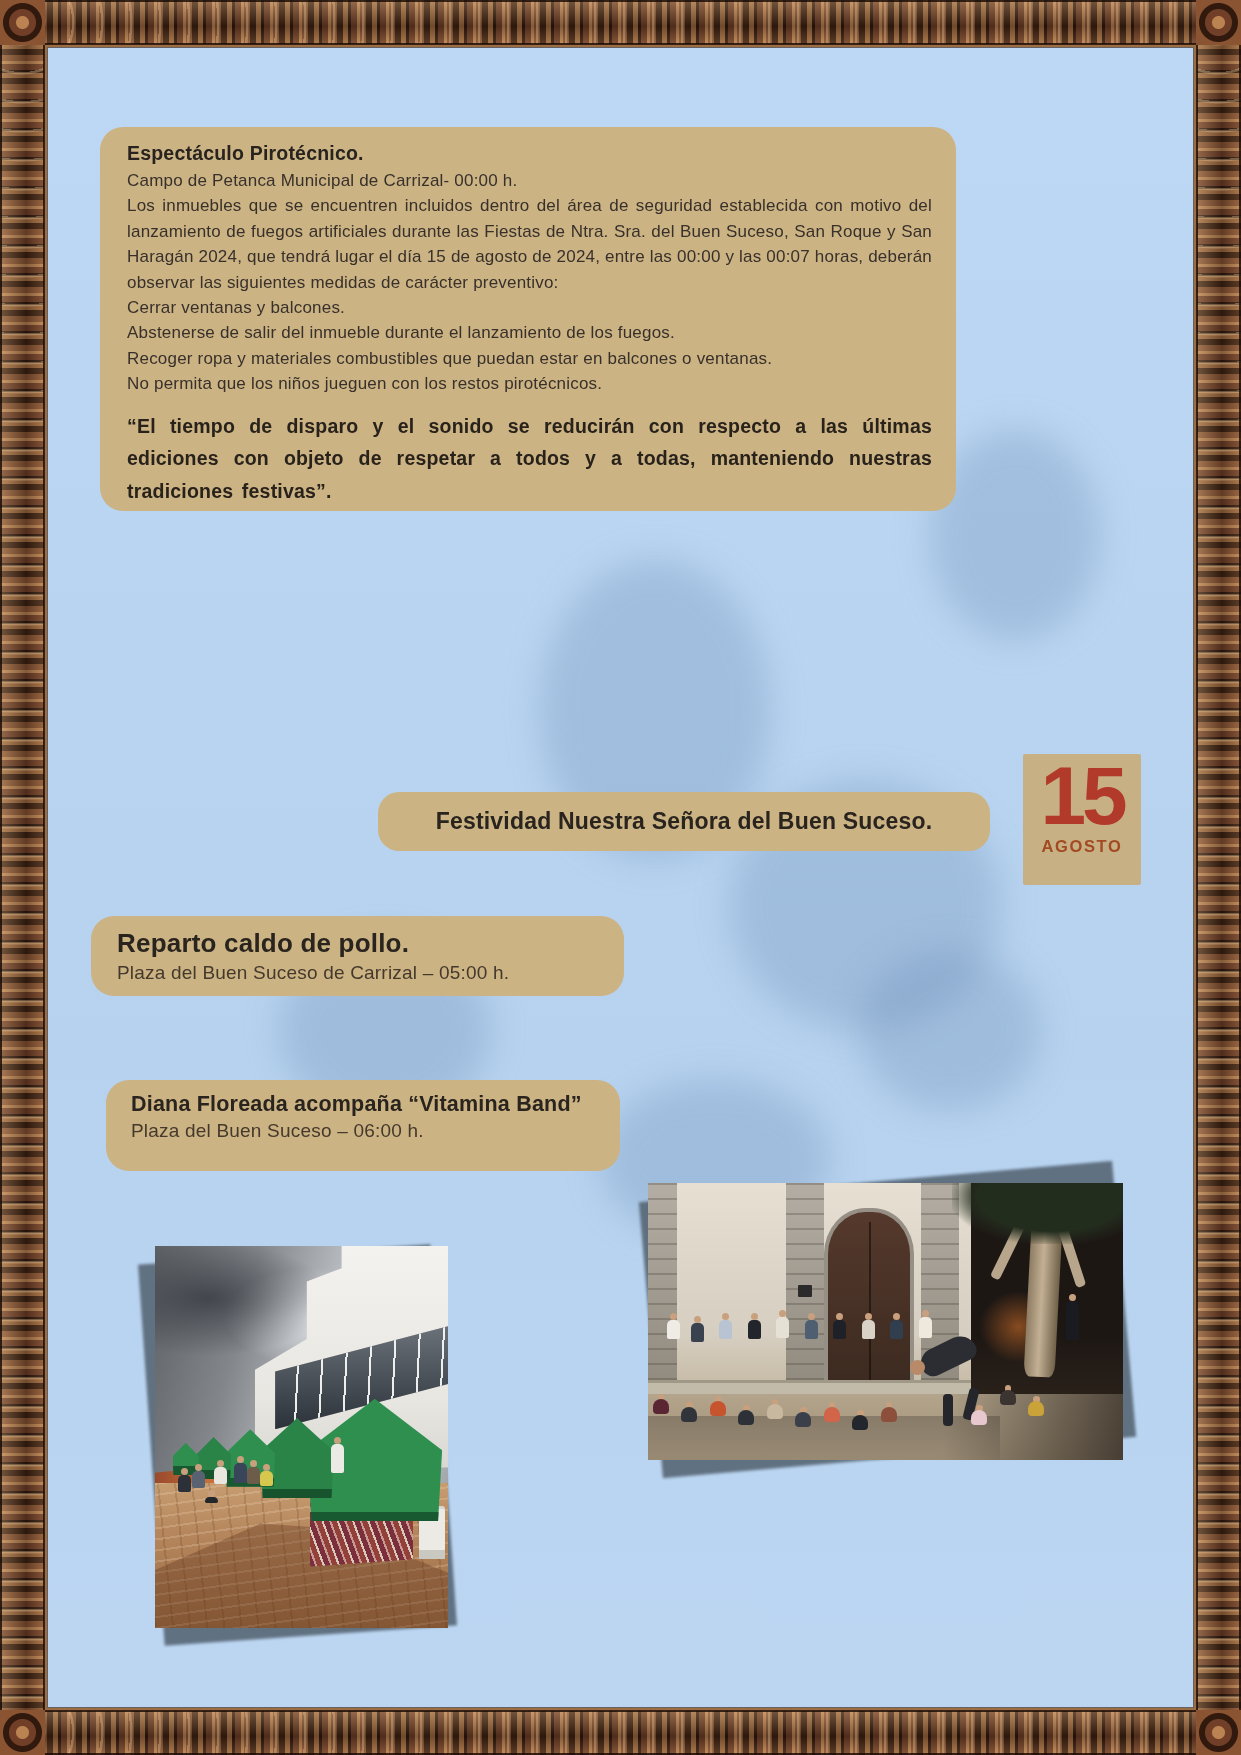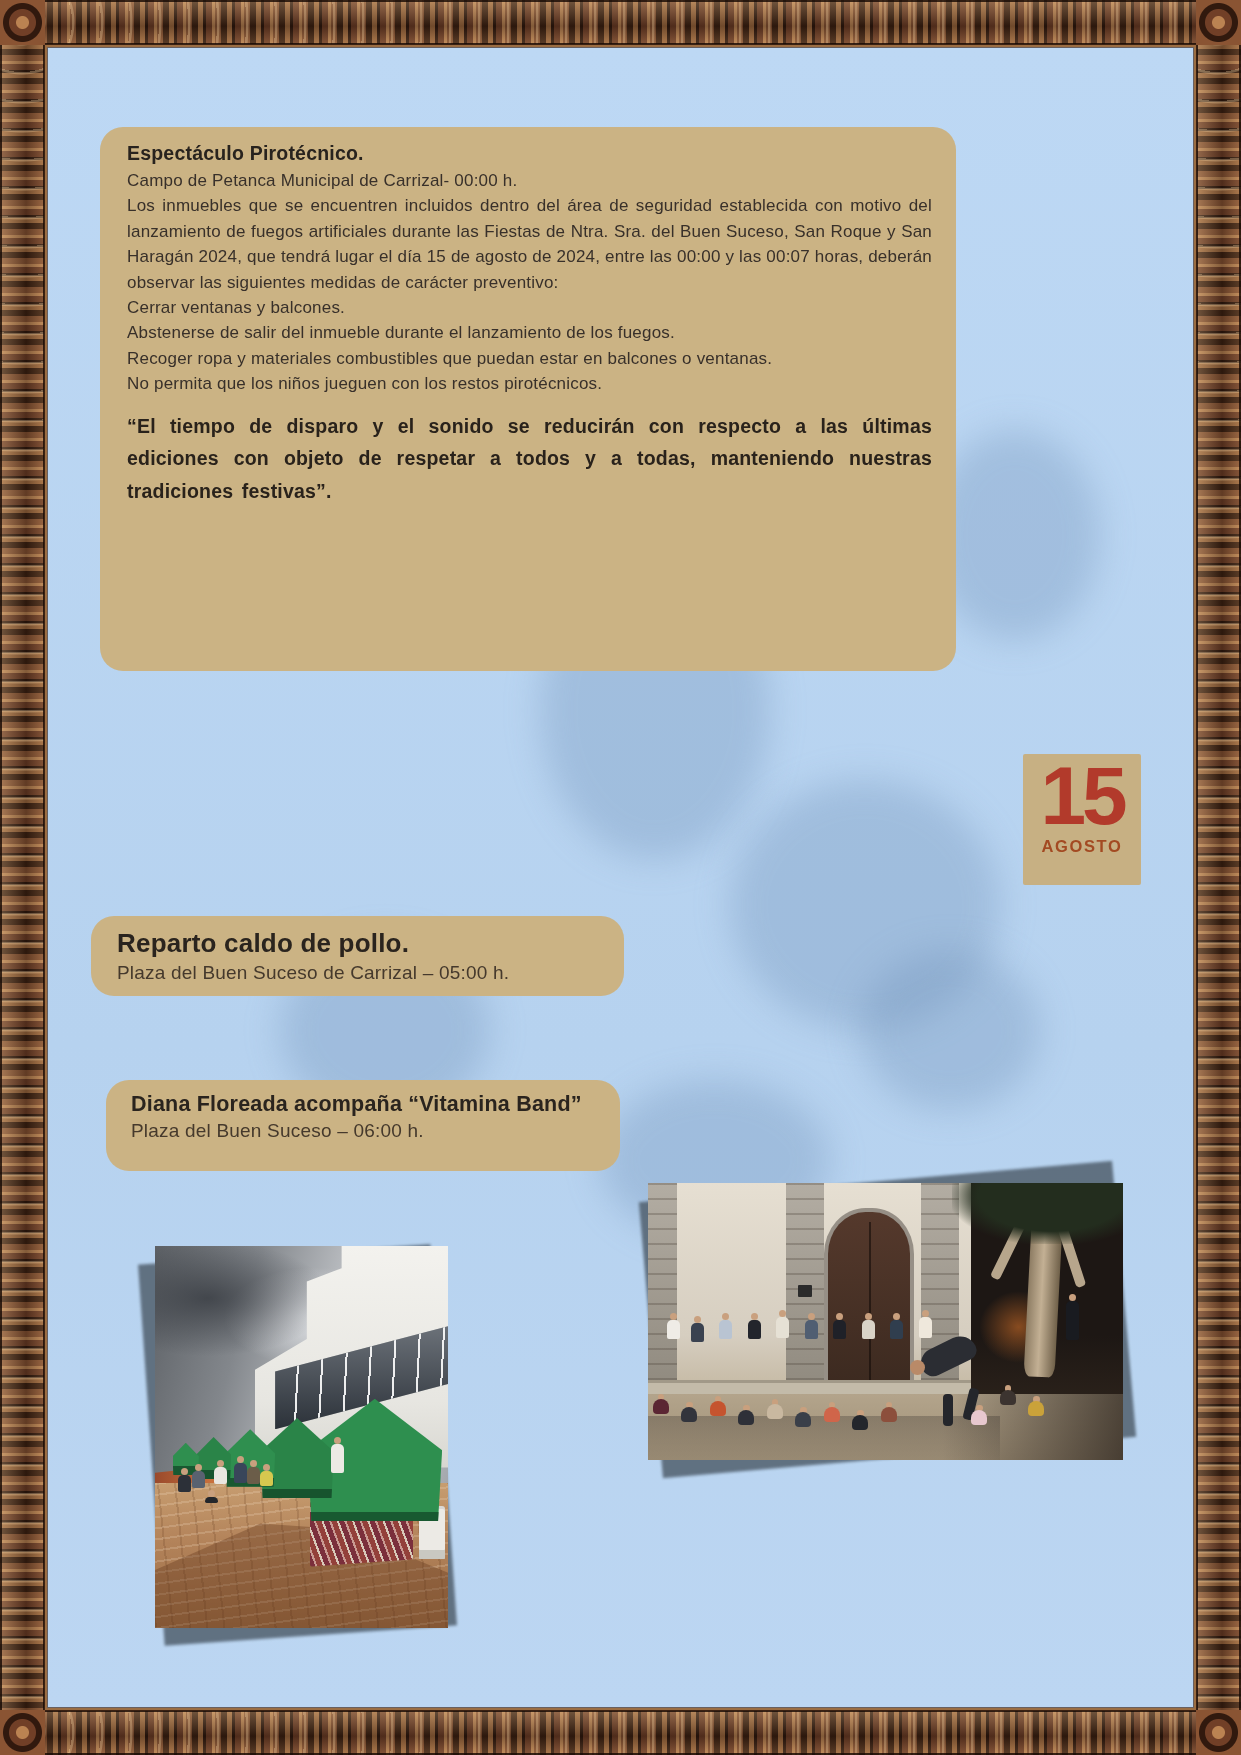--- a/index.html
+++ b/index.html
@@ -33,21 +33,21 @@
   .inner-lip{position:absolute; z-index:6; inset:45px; border:2px solid #9b6d42;
     box-shadow:0 0 0 1px #3a2113, inset 0 0 0 1px rgba(58,33,19,.65); pointer-events:none;}
 
   
   .content-bg{position:absolute; inset:47px; background:linear-gradient(180deg,#bdd8f4,#b6d2ef 60%,#bcd6f2); z-index:0;}
   .wm{position:absolute; border-radius:50%; filter:blur(17px); background:rgba(106,138,180,.30); z-index:1;}
 
   
   .tan{position:absolute; z-index:3; background:#cbb384; border-radius:23px;
        color:#352c21; box-sizing:border-box;}
-  #box-pyro{left:100px; top:127px; width:856px; height:544px; padding:15px 24px 18px 27px;}
+  #box-pyro{left:100px; top:127px; width:856px; height:384px; padding:15px 24px 18px 27px;}
   .pyro-title{font-size:19.5px; font-weight:700; color:#28231e; letter-spacing:.2px; margin-bottom:3px;}
   .pyro-line{font-size:17px; line-height:25.4px; letter-spacing:.2px; color:#38302a;}
   .pyro-par{text-align:justify;}
   .pyro-quote{margin-top:13px; font-size:19.5px; line-height:32.5px; font-weight:700;
       color:#29221b; text-align:justify; word-spacing:3px; letter-spacing:.2px;}
 
   #banner-festividad{left:378px; top:792px; width:612px; height:59px; border-radius:21px;
       display:flex; align-items:center; justify-content:center;
       font-size:23px; font-weight:700; color:#2a241e; letter-spacing:.2px;}
 
@@ -175,20 +175,23 @@
     <div class="pyro-title">Espectáculo Pirotécnico.</div>
     <div class="pyro-line">Campo de Petanca Municipal de Carrizal- 00:00 h.</div>
     <div class="pyro-line pyro-par">Los inmuebles que se encuentren incluidos dentro del área de seguridad establecida con motivo del lanzamiento de fuegos artificiales durante las Fiestas de Ntra. Sra. del Buen Suceso, San Roque y San Haragán 2024, que tendrá lugar el día 15 de agosto de 2024, entre las 00:00 y las 00:07 horas, deberán observar las siguientes medidas de carácter preventivo:</div>
     <div class="pyro-line">Cerrar ventanas y balcones.</div>
     <div class="pyro-line">Abstenerse de salir del inmueble durante el lanzamiento de los fuegos.</div>
     <div class="pyro-line">Recoger ropa y materiales combustibles que puedan estar en balcones o ventanas.</div>
     <div class="pyro-line">No permita que los niños jueguen con los restos pirotécnicos.</div>
     <div class="pyro-quote">“El tiempo de disparo y el sonido se reducirán con respecto a las últimas ediciones con objeto de respetar a todos y a todas, manteniendo nuestras tradiciones festivas”.</div>
   </div>
 
+  <div class="tan" id="banner-festividad">
+    <span>Festividad Nuestra Señora del Buen Suceso.</span>
+  </div>
 
   <div id="badge">
     <div class="badge-day">15</div>
     <div class="badge-month">AGOSTO</div>
   </div>
 
   <div class="tan" id="box-reparto">
     <div class="ev-title">Reparto caldo de pollo.</div>
     <div class="ev-detail">Plaza del Buen Suceso de Carrizal – 05:00 h.</div>
   </div>

